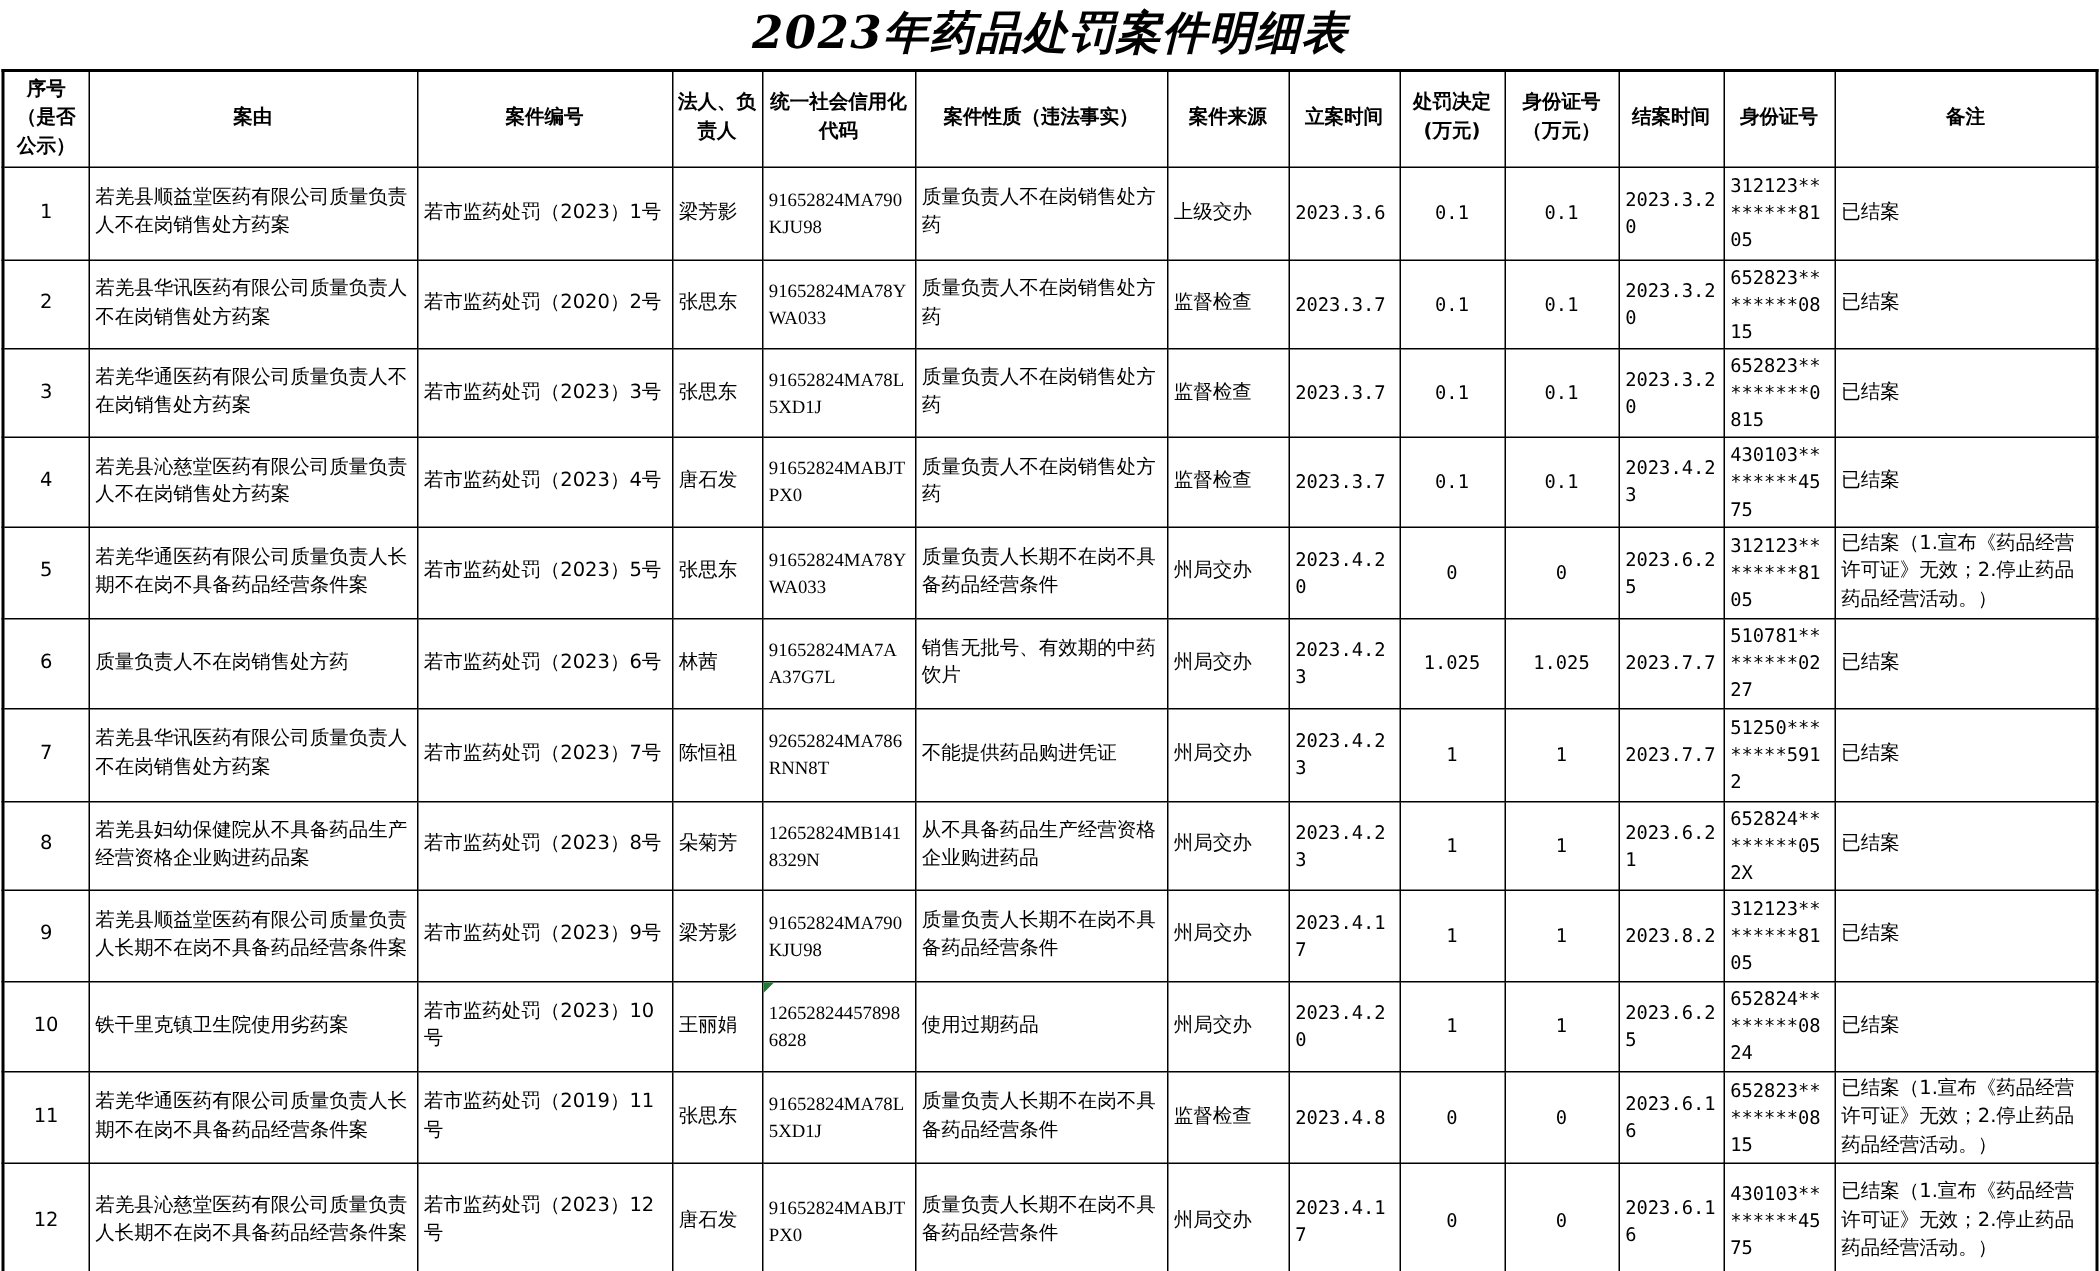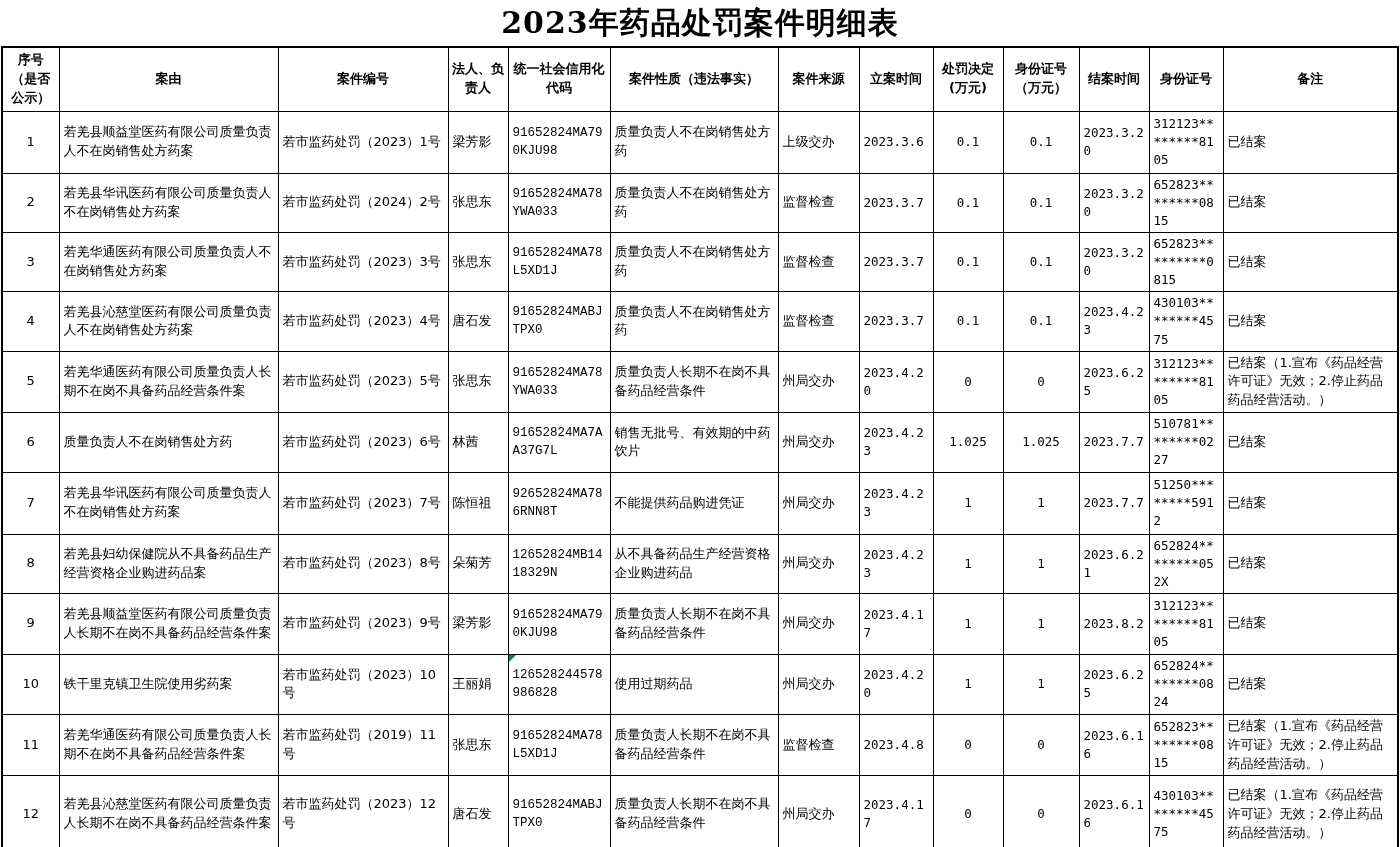--- a/index.html
+++ b/index.html
@@ -1,40 +1,40 @@
 <!DOCTYPE html>
 <html><head>
 <meta charset="utf-8">
 <style>
   html,body{margin:0;padding:0;background:#fff;color:#000;}
   body{width:1400px;font-family:"DejaVu Sans","Liberation Sans",sans-serif;}
   .page{width:1400px;}
   .title{
     height:46px;line-height:46px;text-align:center;
     font-family:"DejaVu Serif","Liberation Serif",serif;
-    font-weight:700;font-size:30px;letter-spacing:1px;
+    font-weight:700;font-size:30px;letter-spacing:1px;font-style:italic;
   }
   table{
     width:1398px;margin-left:1px;border-collapse:collapse;table-layout:fixed;
     border:2px solid #000;
   }
   th,td{
     border:1px solid #000;
     padding:2px 4px;
     font-size:13px;line-height:1.45;
     vertical-align:middle;
     overflow:hidden;
     word-break:break-word;
   }
   th{font-weight:700;text-align:center;padding:2px 2px;}
   thead tr{height:64px;}
   td{text-align:left;}
   td.c{text-align:center;}
   td.mono, td.id-cell{font-family:"DejaVu Sans Mono","Liberation Mono",monospace;font-size:12.5px;word-break:break-all;}
-  td.code-cell{position:relative;font-family:Liberation Mono, monospace;font-size:12.5px;word-break:break-all;}
+  td.code-cell{position:relative;font-family:Liberation Serif, serif;font-size:12.5px;word-break:break-all;}
   .flag{
     display:none;position:absolute;top:0;left:0;width:0;height:0;
     border-top:7px solid #1e7b34;border-right:7px solid transparent;
   }
   
   tbody tr:nth-child(1){height:62px;}
   tbody tr:nth-child(2){height:56px;}
   tbody tr:nth-child(3){height:54px;}
   tbody tr:nth-child(4){height:55px;}
   tbody tr:nth-child(5){height:56px;}
@@ -101,21 +101,21 @@
     <td class="c mono">0.1</td>
     <td class="c mono">0.1</td>
     <td class="mono">2023.3.20</td>
     <td class="id-cell">312123********8105</td>
     <td>已结案</td>
   </tr>
 
   <tr>
     <td class="c">2</td>
     <td>若羌县华讯医药有限公司质量负责人不在岗销售处方药案</td>
-    <td>若市监药处罚（2024）2号</td>
+    <td>若市监药处罚（2020）2号</td>
     <td>张思东</td>
     <td class="code-cell">
       
       <span>91652824MA78YWA033</span>
     </td>
     <td>质量负责人不在岗销售处方药</td>
     <td>监督检查</td>
     <td class="mono">2023.3.7</td>
     <td class="c mono">0.1</td>
     <td class="c mono">0.1</td>

